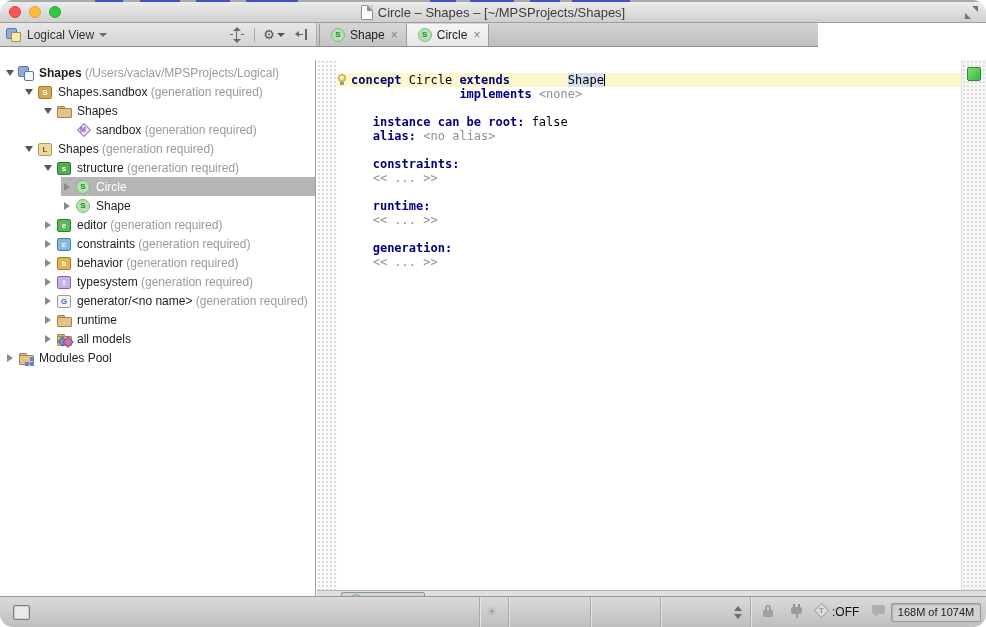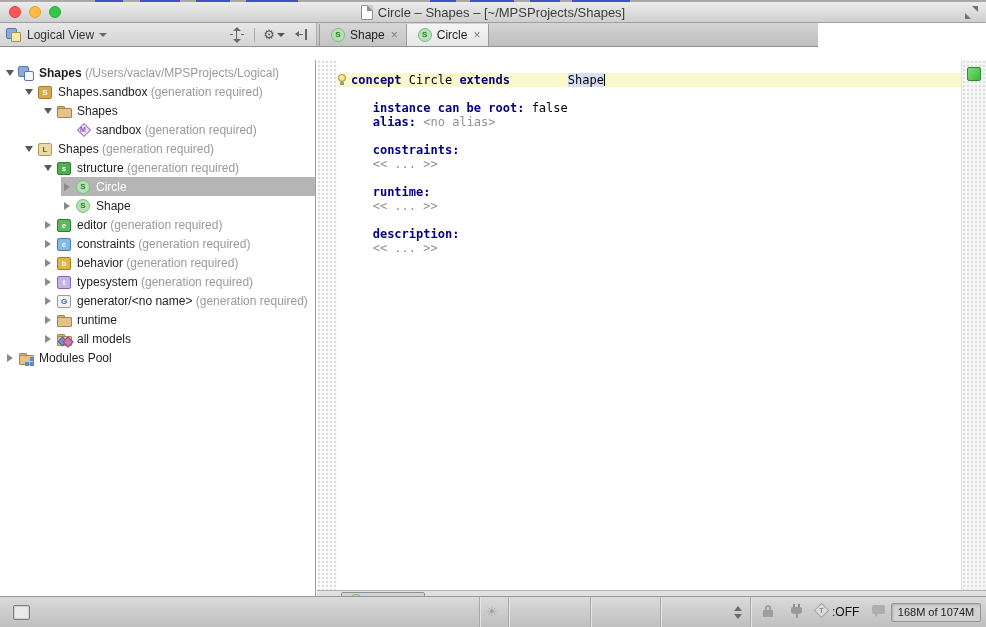--- a/index.html
+++ b/index.html
@@ -1,17 +1,17 @@
 <!DOCTYPE html>
 <html><head>
 <meta charset="utf-8">
 <style>
   html,body{margin:0;padding:0;background:#fff;}
   #app{position:relative;width:986px;height:627px;overflow:hidden;
-       font-family:"Liberation Sans",sans-serif;-webkit-font-smoothing:antialiased;}
+       font-family:"Liberation Sans",sans-serif;border-radius:13px;-webkit-font-smoothing:antialiased;}
 
   
   .top-sliver{position:absolute;left:0;top:0;width:986px;height:2px;background:#a9a9a9;}
   .top-sliver i{position:absolute;top:0;height:2px;background:#4450c8;display:block;}
 
   
   .titlebar{position:absolute;left:0;top:2px;width:986px;height:20px;
     background:linear-gradient(#ececec,#cfcfcf);border-bottom:1px solid #9f9f9f;
     display:flex;align-items:center;}
   .lights{display:flex;gap:8px;margin-left:9px;}
@@ -451,31 +451,32 @@
             <span class="lbl">Modules Pool</span>
           </div>
         </div>
       </div>
 
     <div class="editor-col">
       <div class="editor-body">
         <div class="gutter"></div>
         <div class="code" id="code">
             <div class="code-line cur"><span class="bulb"><i class="b"></i><i class="s"></i></span><span class="seg-kw">concept</span><span class="seg-plain"> Circle </span><span class="seg-kw">extends</span><span class="seg-plain">        </span><span class="seg-cell">Shape</span><span class="caret"></span></div>
+            <div class="code-line"><span class="seg-plain">               </span><span class="seg-kw">implements</span><span class="seg-plain"> </span><span class="seg-gray">&lt;none&gt;</span></div>
             <div class="code-line"></div>
             <div class="code-line"><span class="seg-plain">   </span><span class="seg-kw">instance can be root:</span><span class="seg-plain"> false</span></div>
             <div class="code-line"><span class="seg-plain">   </span><span class="seg-kw">alias:</span><span class="seg-plain"> </span><span class="seg-gray">&lt;no alias&gt;</span></div>
             <div class="code-line"></div>
             <div class="code-line"><span class="seg-plain">   </span><span class="seg-kw">constraints:</span></div>
             <div class="code-line"><span class="seg-plain">   </span><span class="seg-gray">&lt;&lt; ... &gt;&gt;</span></div>
             <div class="code-line"></div>
             <div class="code-line"><span class="seg-plain">   </span><span class="seg-kw">runtime:</span></div>
             <div class="code-line"><span class="seg-plain">   </span><span class="seg-gray">&lt;&lt; ... &gt;&gt;</span></div>
             <div class="code-line"></div>
-            <div class="code-line"><span class="seg-plain">   </span><span class="seg-kw">description:</span></div>
+            <div class="code-line"><span class="seg-plain">   </span><span class="seg-kw">generation:</span></div>
             <div class="code-line"><span class="seg-plain">   </span><span class="seg-gray">&lt;&lt; ... &gt;&gt;</span></div>
           </div>
         <div class="stripe">
           <div class="ok-square"></div>
         </div>
       </div>
       <div class="bottom-strip">
         <span class="add-btn">+</span>
         <div class="struct-tab">
           <span class="ic ic-concept">

